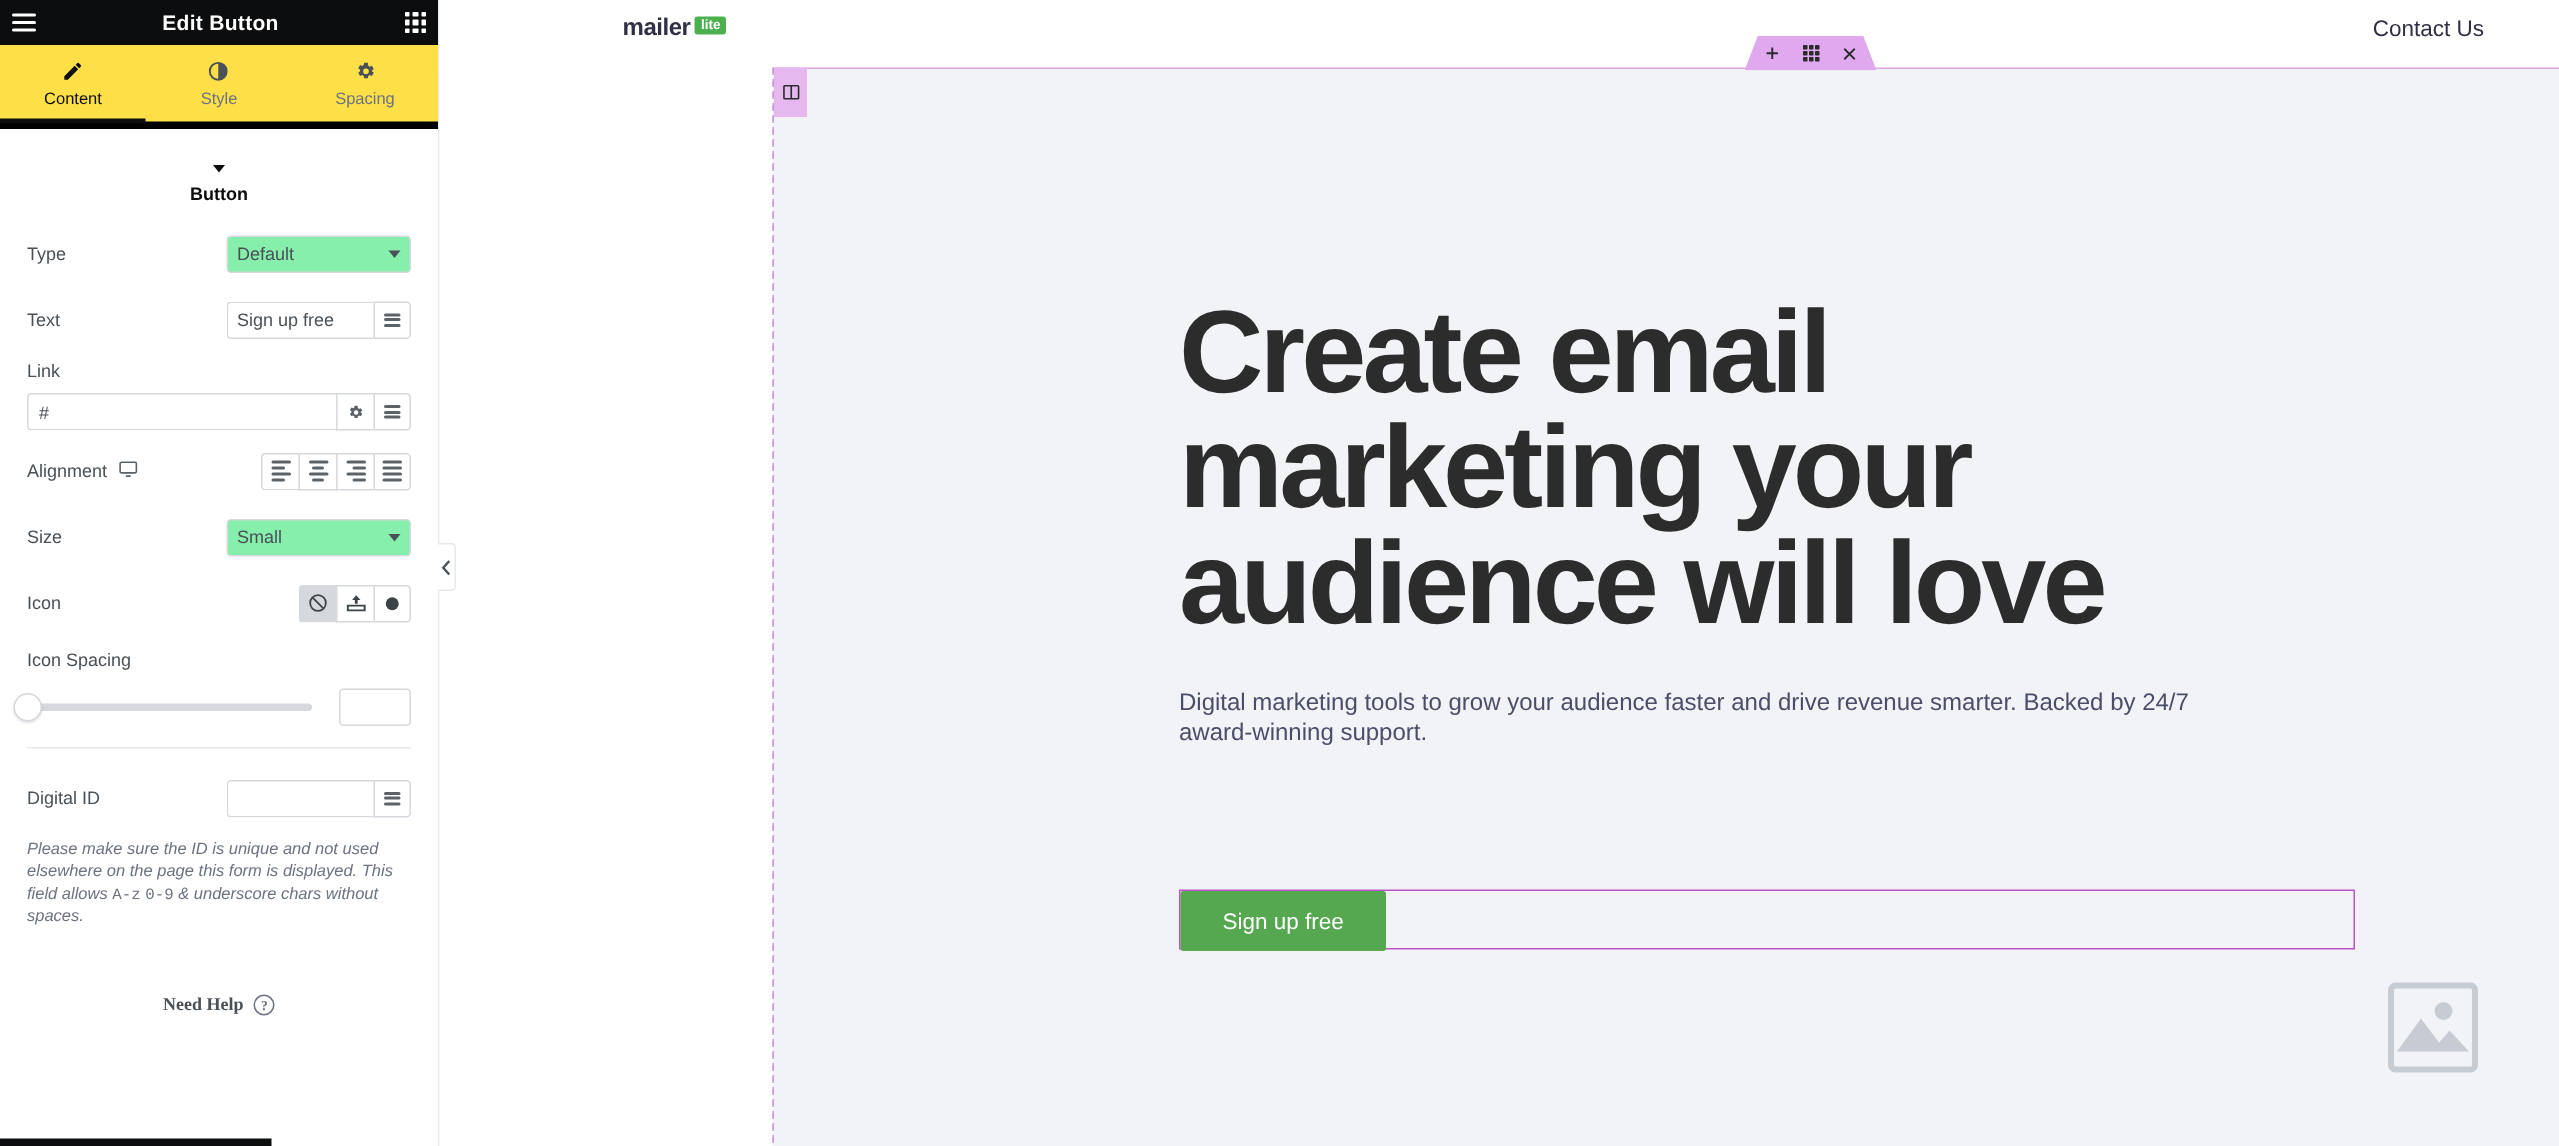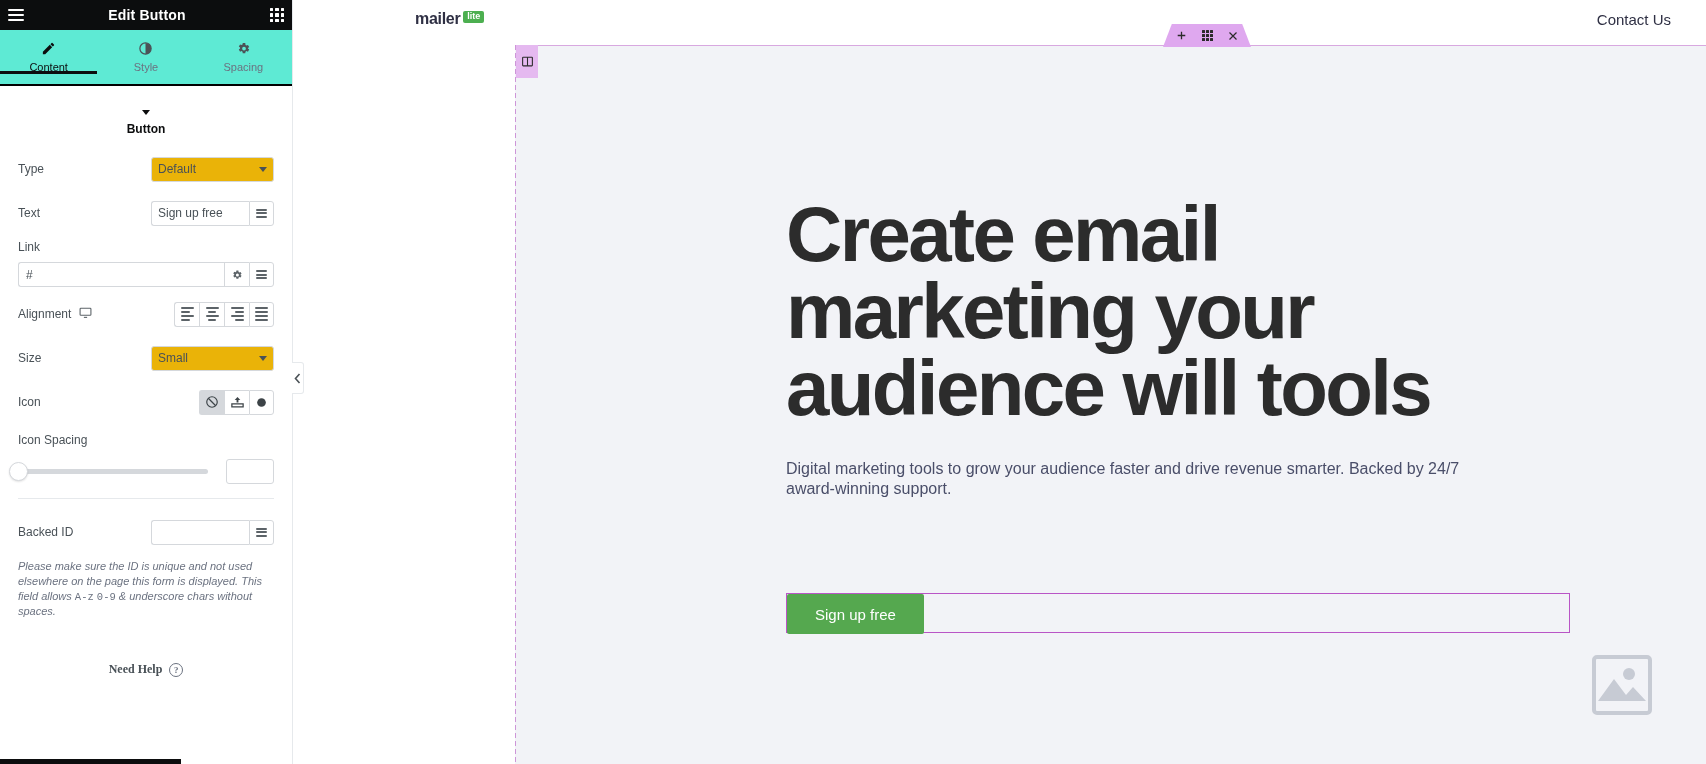--- a/index.html
+++ b/index.html
@@ -26,22 +26,22 @@
     padding: 0 8px;
     flex: 0 0 30px;
   }
   .hdr-title { font-size: 14px; font-weight: bold; letter-spacing: .2px; }
   .hamburger { width: 16px; display: flex; flex-direction: column; gap: 3px; cursor: pointer; }
   .hamburger i { display: block; height: 2px; background: #fff; border-radius: 1px; }
   .grid9 { width: 14px; height: 14px; display: grid; grid-template-columns: repeat(3,1fr); grid-template-rows: repeat(3,1fr); gap: 2px; cursor: pointer; }
   .grid9 i { background: #fff; border-radius: .5px; display:block; }
 
   #panel-tabs {
-    height: 56px; display: flex; border-bottom: 2px solid #000000;
-    flex: 0 0 56px; background:#5eead4;align-items:center;
+    height: 56px; display: flex; border-bottom: 5px solid #000000;
+    flex: 0 0 56px; background:#fde047;
   }
   .ptab {
     flex: 1; display: flex; flex-direction: column; align-items: center; justify-content: center;
     gap: 5px; cursor: pointer; position: relative; color: #6b7280; font-size: 11px;
   }
   .ptab.active { color: #0c0d0e; }
   .ptab.active:after {
     content: ""; position: absolute; left: 0; right: 0; bottom: -1px; height: 3px; background: #0c0d0e;
   }
   .ptab svg { display: block; }
@@ -54,21 +54,21 @@
   }
   .caret-down { width:0;height:0;border-left:4px solid transparent;border-right:4px solid transparent;border-top:5px solid #0c0d0e; }
 
   .ctl-row { display: flex; align-items: center; min-height: 34px; margin-bottom: 10px; }
   .ctl-label { font-size: 12px; color: #495157; flex: 1 1 auto; display:flex; align-items:center; gap:8px;}
   .ctl-field { flex: 0 0 auto; display: flex; align-items: center; }
 
   .sel {
     width: 123px; height: 25px; border: 1px solid #d5d8dc; border-radius: 3px;
     font-size: 12px; color: #495157; display: flex; align-items: center;
-    padding: 0 6px; justify-content: space-between; background: #eab308; cursor: pointer; text-align: right;
+    padding: 0 6px; justify-content: space-between; background: #86efac; cursor: pointer; text-align: right;
   }
   .sel .tri { width:0;height:0;border-left:4px solid transparent;border-right:4px solid transparent;border-top:5px solid #495157; }
 
   .txtbox {
     width: 98px; height: 25px; border: 1px solid #d5d8dc; border-right:none; border-radius: 3px 0 0 3px;
     font-size: 12px; color: #495157; display: flex; align-items: center; padding: 0 6px; background: #fff;
   }
   .icon-btn {
     width: 25px; height: 25px; border: 1px solid #d5d8dc; border-radius: 0 3px 3px 0;
     display: flex; align-items: center; justify-content: center; background: #fff; cursor: pointer;
@@ -116,21 +116,21 @@
     background: #fff; border: 1px solid #e6e9ec; border-left: none; border-radius: 0 3px 3px 0;
     display: flex; align-items: center; justify-content: center; cursor: pointer; z-index: 30;
   }
 
   
   #canvas { flex: 1 1 auto; position: relative; background: #ffffff; height: 764px; overflow: hidden; }
   #site-header { height: 45px; background:#fff; position:relative; }
   .logo { position:absolute; left: 122px; top: 10px; display:flex; align-items:flex-start; gap:3px;}
   .logo-word { font-size: 16px; font-weight: bold; color: #2f3044; letter-spacing:-0.3px;}
   .logo-badge { background:#4CAF50; color:#fff; font-size:9px; font-weight:bold; border-radius:2px; padding:1px 4px; line-height:1.1; margin-top:1px;}
-  .contact { position:absolute; right: 35px; top: 11px; font-size: 15px; color:#2f3044;}
+  .contact { position:absolute; right: 50px; top: 11px; font-size: 15px; color:#2f3044;}
 
   #section {
     position:absolute; left: 222px; top: 45px; right: 0; bottom: 0;
     background: #f2f3f7; border-top: 1px solid #d8a8e0; border-bottom:none;
   }
   #section:before {
     content:""; position:absolute; left:0; top:0; bottom:0; width:1px;
     background: repeating-linear-gradient(to bottom,#cd96d8 0 4px,transparent 4px 8px);
   }
   #column-guide {
@@ -368,21 +368,21 @@
           <div class="slider-track">
             <div class="slider-knob"></div>
           </div>
           <div class="slider-num"></div>
         </div>
       </div>
 
       <div class="divider"></div>
 
       <div class="ctl-row">
-        <div class="ctl-label">Backed ID</div>
+        <div class="ctl-label">Digital ID</div>
         <div class="ctl-field">
           <div class="txtbox"></div>
           <div class="icon-btn">
             <span class="stack-ico">
                 <i></i>
                 <i></i>
                 <i></i>
               </span>
           </div>
         </div>
@@ -440,21 +440,21 @@
         </span>
         <span class="tb-ic">
           <svg width="12" height="12" viewBox="0 0 24 24" stroke="#2b2b2b" stroke-width="2.4">
               <path d="M5 5l14 14M19 5L5 19"></path>
             </svg>
         </span>
       </div>
 
       <div id="hero">
         <div class="hero-inner">
-          <h1 id="headline">Create email marketing your audience will tools</h1>
+          <h1 id="headline">Create email marketing your audience will love</h1>
           <p id="subhead">Digital marketing tools to grow your audience faster and drive revenue smarter. Backed by 24/7 award-winning support.</p>
         </div>
 
         <div id="btn-wrap">
           <div id="signup-btn">Sign up free</div>
         </div>
       </div>
 
       <div id="img-placeholder">
         <svg width="52" height="52" viewBox="0 0 52 52">

